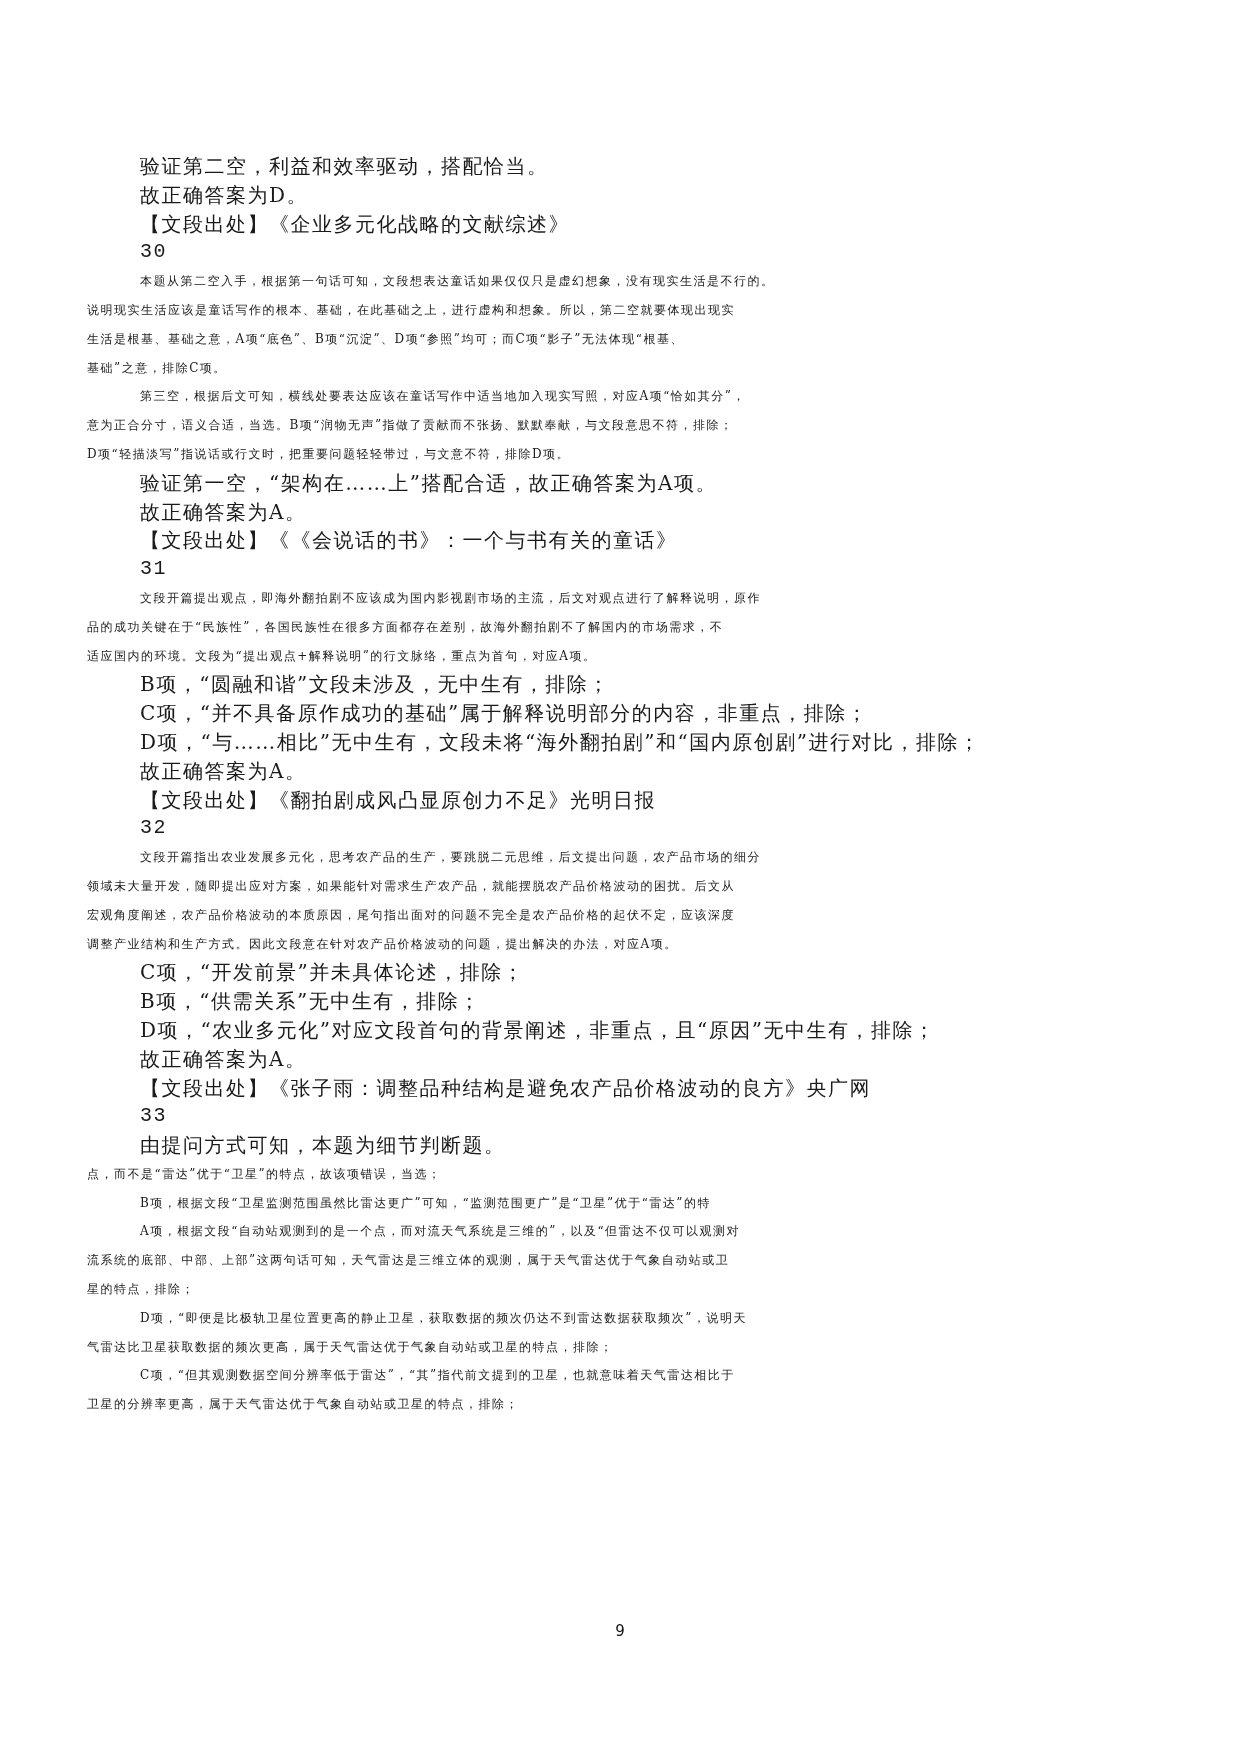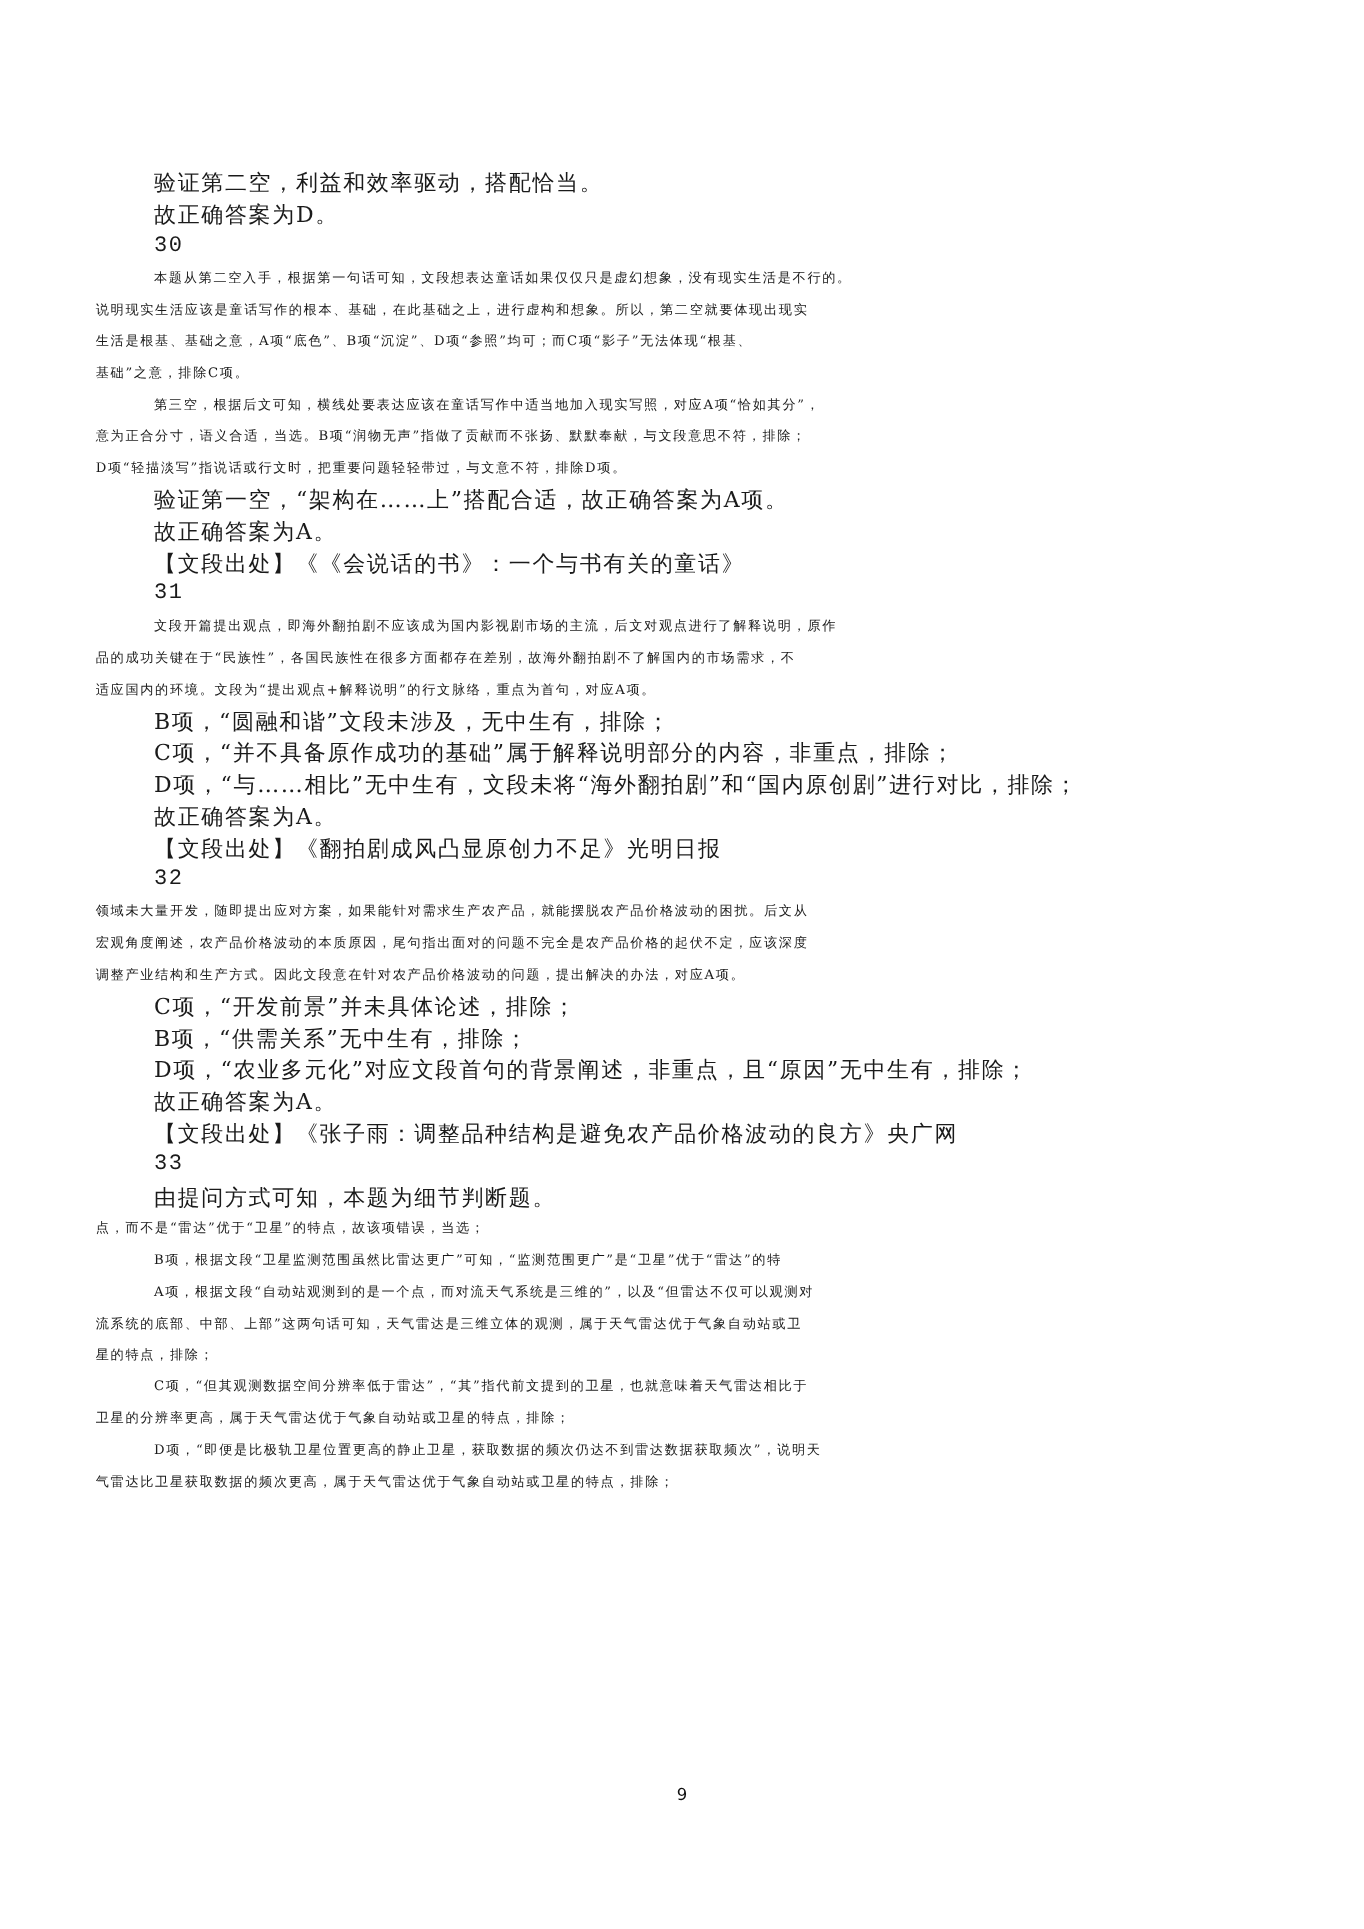--- a/index.html
+++ b/index.html
@@ -58,20 +58,21 @@
       color: #111;
     }
   </style>
 </head>
 <body>
 
 <div class="page">
 
   <div class="line indent">验证第二空，利益和效率驱动，搭配恰当。</div>
   <div class="line indent">故正确答案为D。</div>
+  <div class="line indent">【文段出处】《企业多元化战略的文献综述》</div>
   <div class="line indent qnum">30</div>
 
   <div class="para">
     <span class="pl first">本题从第二空入手，根据第一句话可知，文段想表达童话如果仅仅只是虚幻想象，没有现实生活是不行的。</span>
     <span class="pl">说明现实生活应该是童话写作的根本、基础，在此基础之上，进行虚构和想象。所以，第二空就要体现出现实</span>
     <span class="pl">生活是根基、基础之意，A项“底色”、B项“沉淀”、D项“参照”均可；而C项“影子”无法体现“根基、</span>
     <span class="pl">基础”之意，排除C项。</span>
   </div>
 
   <div class="para">
@@ -90,20 +91,21 @@
     <span class="pl">适应国内的环境。文段为“提出观点+解释说明”的行文脉络，重点为首句，对应A项。</span>
   </div>
   <div class="line indent">B项，“圆融和谐”文段未涉及，无中生有，排除；</div>
   <div class="line indent">C项，“并不具备原作成功的基础”属于解释说明部分的内容，非重点，排除；</div>
   <div class="line indent">D项，“与……相比”无中生有，文段未将“海外翻拍剧”和“国内原创剧”进行对比，排除；</div>
   <div class="line indent">故正确答案为A。</div>
   <div class="line indent">【文段出处】《翻拍剧成风凸显原创力不足》光明日报</div>
   <div class="line indent qnum">32</div>
 
   <div class="para">
+    <span class="pl first">文段开篇指出农业发展多元化，思考农产品的生产，要跳脱二元思维，后文提出问题，农产品市场的细分</span>
     <span class="pl">领域未大量开发，随即提出应对方案，如果能针对需求生产农产品，就能摆脱农产品价格波动的困扰。后文从</span>
     <span class="pl">宏观角度阐述，农产品价格波动的本质原因，尾句指出面对的问题不完全是农产品价格的起伏不定，应该深度</span>
     <span class="pl">调整产业结构和生产方式。因此文段意在针对农产品价格波动的问题，提出解决的办法，对应A项。</span>
   </div>
   <div class="line indent">C项，“开发前景”并未具体论述，排除；</div>
   <div class="line indent">B项，“供需关系”无中生有，排除；</div>
   <div class="line indent">D项，“农业多元化”对应文段首句的背景阐述，非重点，且“原因”无中生有，排除；</div>
   <div class="line indent">故正确答案为A。</div>
   <div class="line indent">【文段出处】《张子雨：调整品种结构是避免农产品价格波动的良方》央广网</div>
   <div class="line indent qnum">33</div>
@@ -112,22 +114,22 @@
   <div class="para">
     <span class="pl">点，而不是“雷达”优于“卫星”的特点，故该项错误，当选；</span>
     <span class="pl first">B项，根据文段“卫星监测范围虽然比雷达更广”可知，“监测范围更广”是“卫星”优于“雷达”的特</span>
   </div>
   <div class="para">
     <span class="pl first">A项，根据文段“自动站观测到的是一个点，而对流天气系统是三维的”，以及“但雷达不仅可以观测对</span>
     <span class="pl">流系统的底部、中部、上部”这两句话可知，天气雷达是三维立体的观测，属于天气雷达优于气象自动站或卫</span>
     <span class="pl">星的特点，排除；</span>
   </div>
   <div class="para">
+    <span class="pl first">D项，“即便是比极轨卫星位置更高的静止卫星，获取数据的频次仍达不到雷达数据获取频次”，说明天</span>
+    <span class="pl">气雷达比卫星获取数据的频次更高，属于天气雷达优于气象自动站或卫星的特点，排除；</span>
+  </div>
+  <div class="para">
     <span class="pl first">C项，“但其观测数据空间分辨率低于雷达”，“其”指代前文提到的卫星，也就意味着天气雷达相比于</span>
     <span class="pl">卫星的分辨率更高，属于天气雷达优于气象自动站或卫星的特点，排除；</span>
-  </div>
-  <div class="para">
-    <span class="pl first">D项，“即便是比极轨卫星位置更高的静止卫星，获取数据的频次仍达不到雷达数据获取频次”，说明天</span>
-    <span class="pl">气雷达比卫星获取数据的频次更高，属于天气雷达优于气象自动站或卫星的特点，排除；</span>
   </div>
 </div>
 
 <div class="page-number">9</div>
 
 </body></html>

